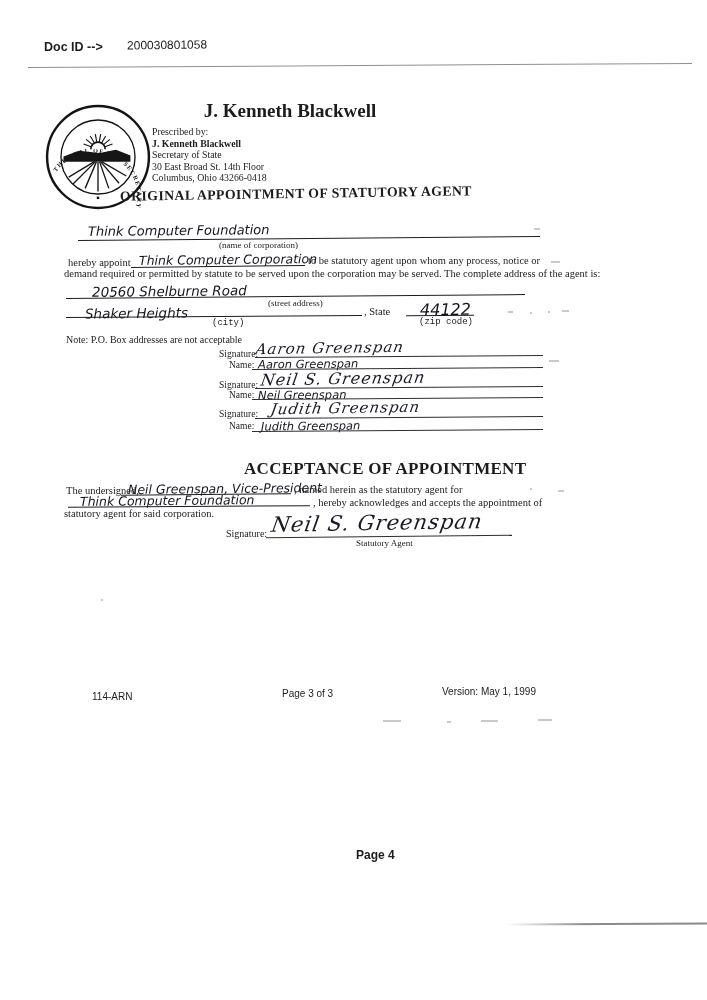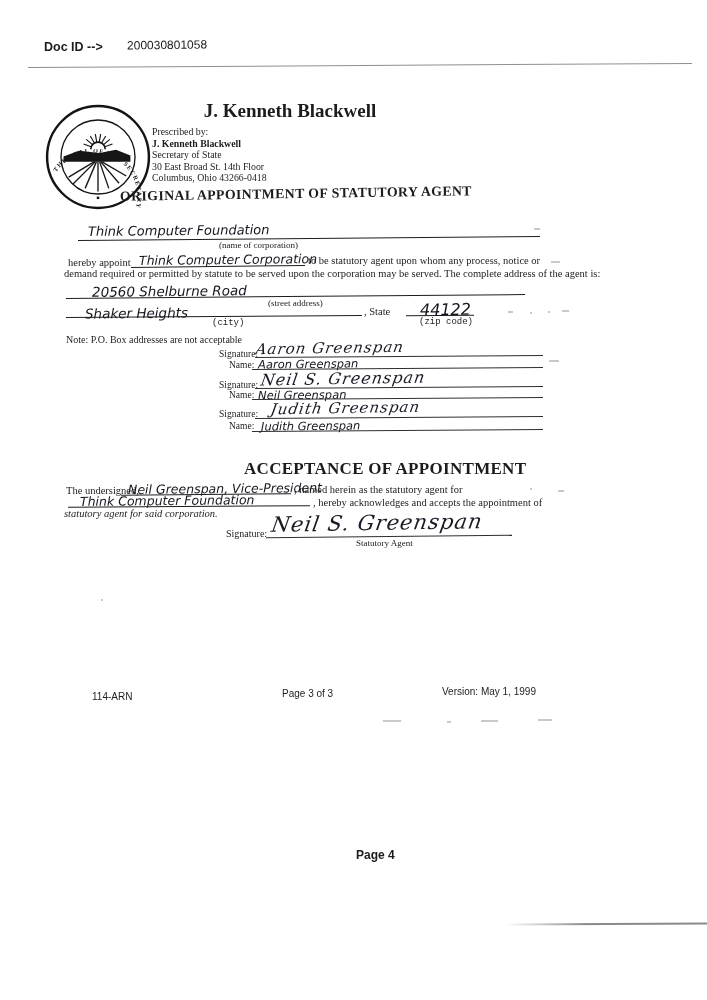--- a/index.html
+++ b/index.html
@@ -126,21 +126,21 @@
   <div class="abs serif b nw" style="left:221px;top:459px;font-size:17px;letter-spacing:0.3px;margin-left:23px;">ACCEPTANCE OF APPOINTMENT</div>
 
   <div class="abs body-txt nw" style="left:66px;top:485px;">The undersigned,</div>
   <div class="abs hw" style="left:128px;top:481px;font-size:12.5px;">Neil Greenspan, Vice-President</div>
   <div class="abs line thick" style="left:121px;top:494px;width:170px;transform:rotate(-0.5deg);"></div>
   <div class="abs body-txt nw" style="left:294px;top:484px;">, named herein as the statutory agent for</div>
 
   <div class="abs hw" style="left:80px;top:493px;font-size:12.5px;">Think Computer Foundation</div>
   <div class="abs line thick" style="left:68px;top:506px;width:242px;transform:rotate(-0.4deg);"></div>
   <div class="abs body-txt nw" style="left:313px;top:497px;">, hereby acknowledges and accepts the appointment of</div>
-  <div class="abs body-txt nw" style="left:64px;top:508px;font-style:italic;">statutory agent for said corporation.</div>
+  <div class="abs body-txt nw" style="left:64px;top:508px;">statutory agent for said corporation.</div>
 
   <div class="abs nw" style="left:226px;top:528px;font-size:10px;">Signature:</div>
   <div class="abs cursive" style="left:272px;top:511px;font-size:21px;">Neil S. Greenspan</div>
   <div class="abs line" style="left:266px;top:536px;width:246px;transform:rotate(-0.6deg);"></div>
   <div class="abs cap nw" style="left:356px;top:538px;">Statutory Agent</div>
 
   <div class="abs sans nw" style="left:92px;top:691px;font-size:10px;">114-ARN</div>
   <div class="abs sans nw" style="left:282px;top:688px;font-size:10px;">Page 3 of 3</div>
   <div class="abs sans nw" style="left:442px;top:686px;font-size:10px;">Version: May 1, 1999</div>
 

